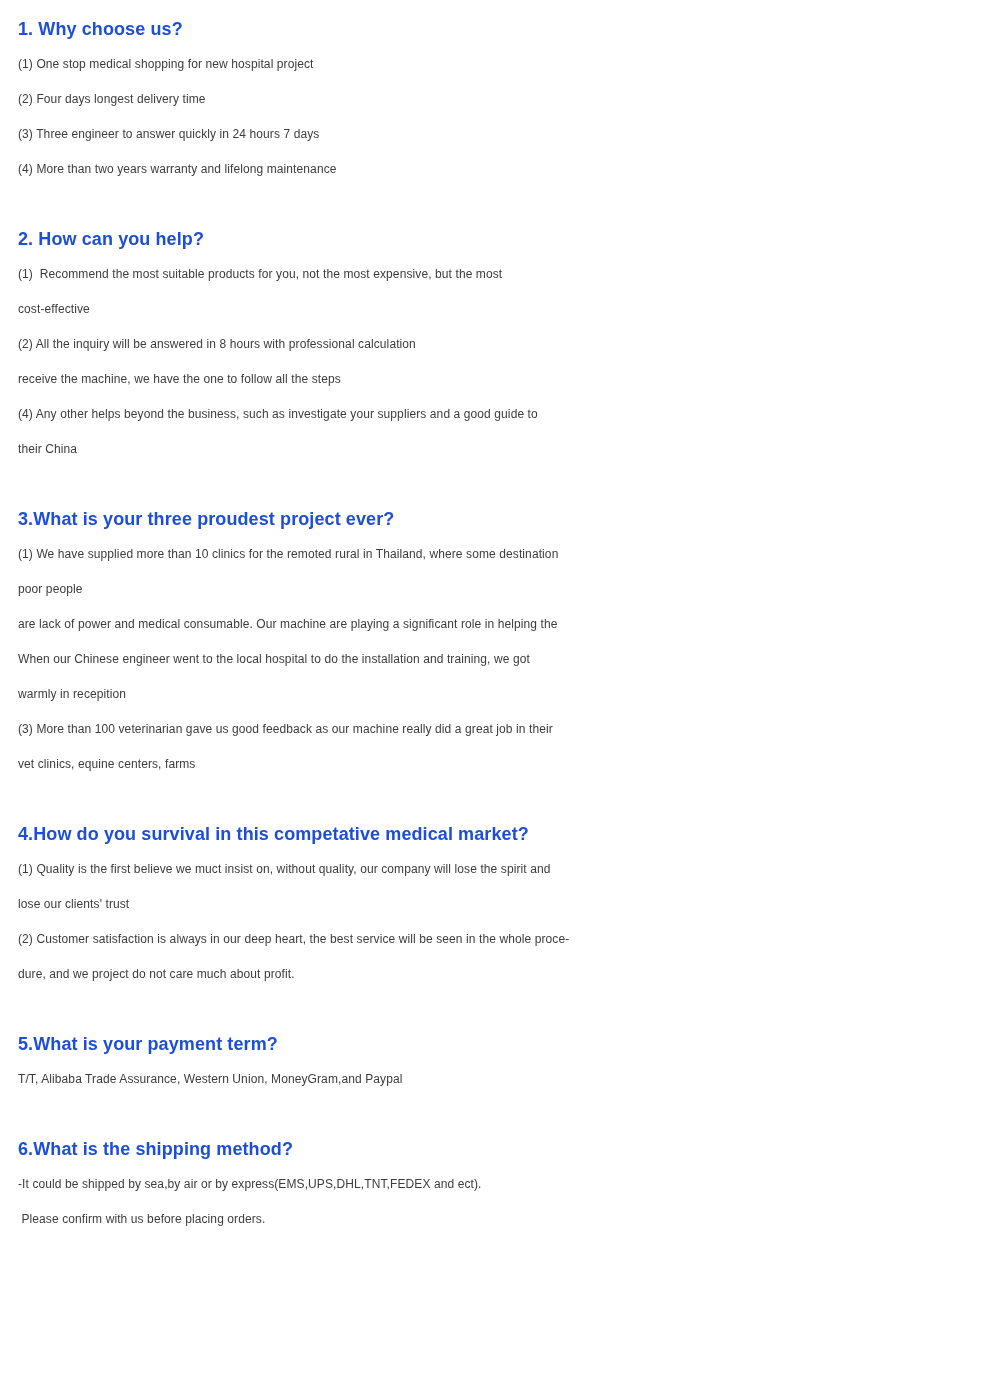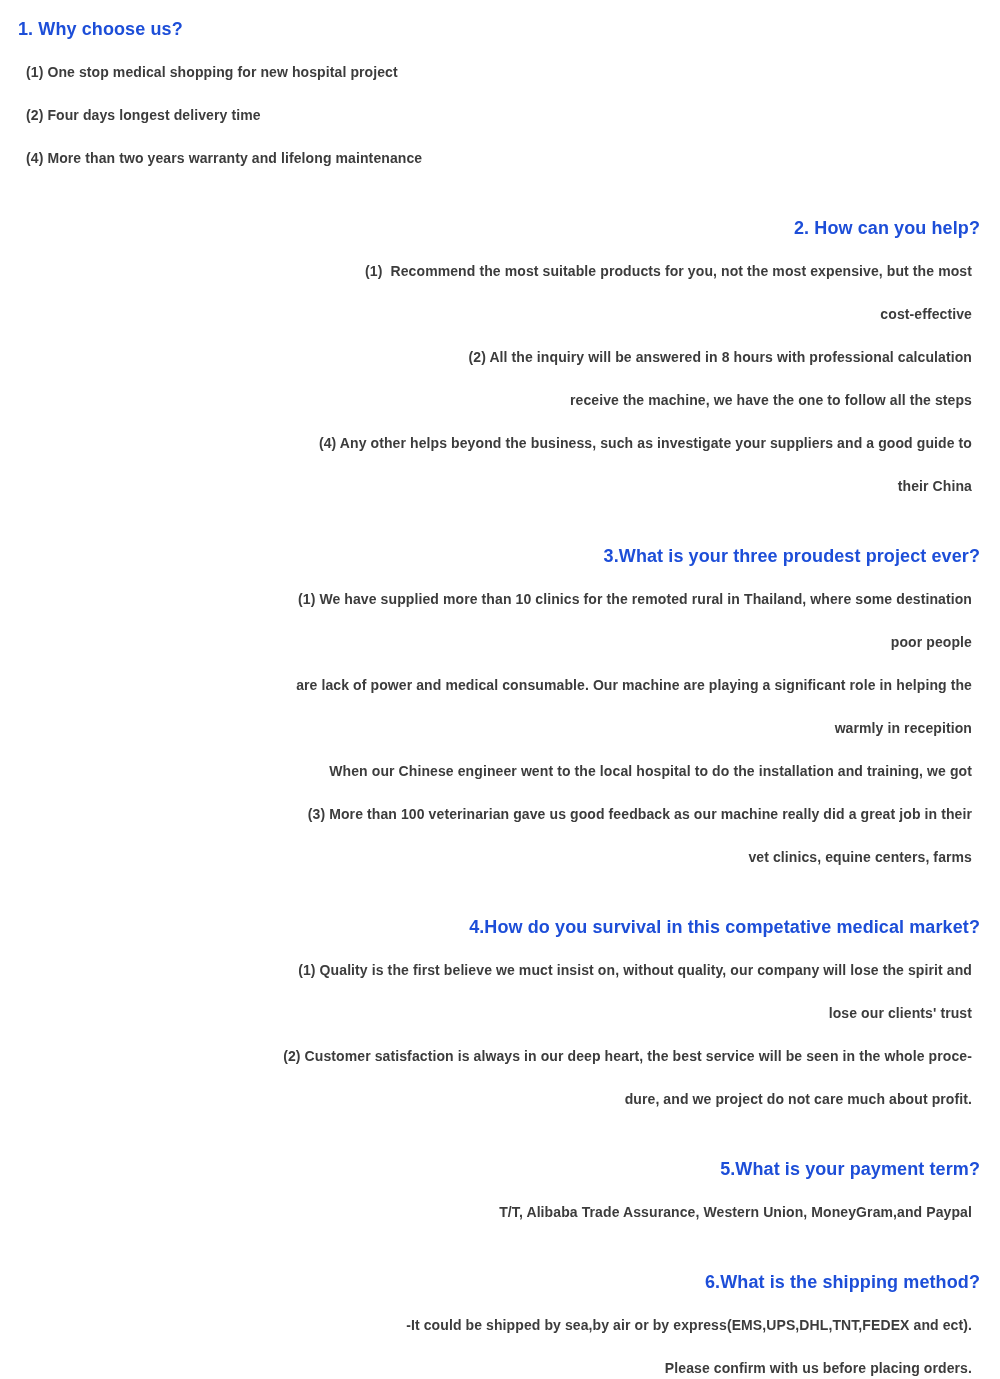--- a/index.html
+++ b/index.html
@@ -12,69 +12,70 @@
     width: 1000px;
     height: 1379px;
     overflow: hidden;
     background: #ffffff;
     font-family: "Liberation Sans", sans-serif;
     color: #3c3c3c;
     box-sizing: border-box;
     padding: 12px 20px 0 18px;
   }
   .faq-section { margin: 0; padding: 0; }
-  .faq-section + .faq-section { margin-top: 35px; text-align: right; }
+  .faq-section + .faq-section { margin-top: 35px; }
   .faq-question {
     margin: 0;
     font-size: 18px;
     line-height: 35px;
     font-weight: 700;
     color: #1d4ed8;
     letter-spacing: 0.1px;
     white-space: pre;
   }
   .faq-line {
-    margin: 8px;
-    font-size: 14px;
+    margin: 0;
+    font-size: 12px;
     line-height: 35px;
-    font-weight: 700;
+    font-weight: 400;
     color: #3c3c3c;
     letter-spacing: 0.1px;
     white-space: pre;
   }
 </style>
 </head>
 <body>
 
 <div class="page">
 
   <section class="faq-section">
     <h3 class="faq-question">1. Why choose us?</h3>
     <div class="faq-line">(1) One stop medical shopping for new hospital project</div>
     <div class="faq-line">(2) Four days longest delivery time</div>
+    <div class="faq-line">(3) Three engineer to answer quickly in 24 hours 7 days</div>
     <div class="faq-line">(4) More than two years warranty and lifelong maintenance</div>
   </section>
 
   <section class="faq-section">
     <h3 class="faq-question">2. How can you help?</h3>
     <div class="faq-line">(1)  Recommend the most suitable products for you, not the most expensive, but the most</div>
     <div class="faq-line">cost-effective</div>
     <div class="faq-line">(2) All the inquiry will be answered in 8 hours with professional calculation</div>
     <div class="faq-line">receive the machine, we have the one to follow all the steps</div>
     <div class="faq-line">(4) Any other helps beyond the business, such as investigate your suppliers and a good guide to</div>
     <div class="faq-line">their China</div>
   </section>
 
   <section class="faq-section">
     <h3 class="faq-question">3.What is your three proudest project ever?</h3>
     <div class="faq-line">(1) We have supplied more than 10 clinics for the remoted rural in Thailand, where some destination</div>
     <div class="faq-line">poor people</div>
     <div class="faq-line">are lack of power and medical consumable. Our machine are playing a significant role in helping the</div>
+    <div class="faq-line">When our Chinese engineer went to the local hospital to do the installation and training, we got</div>
     <div class="faq-line">warmly in recepition</div>
-    <div class="faq-line">When our Chinese engineer went to the local hospital to do the installation and training, we got</div>
     <div class="faq-line">(3) More than 100 veterinarian gave us good feedback as our machine really did a great job in their</div>
     <div class="faq-line">vet clinics, equine centers, farms</div>
   </section>
 
   <section class="faq-section">
     <h3 class="faq-question">4.How do you survival in this competative medical market?</h3>
     <div class="faq-line">(1) Quality is the first believe we muct insist on, without quality, our company will lose the spirit and</div>
     <div class="faq-line">lose our clients' trust</div>
     <div class="faq-line">(2) Customer satisfaction is always in our deep heart, the best service will be seen in the whole proce-</div>
     <div class="faq-line">dure, and we project do not care much about profit.</div>

